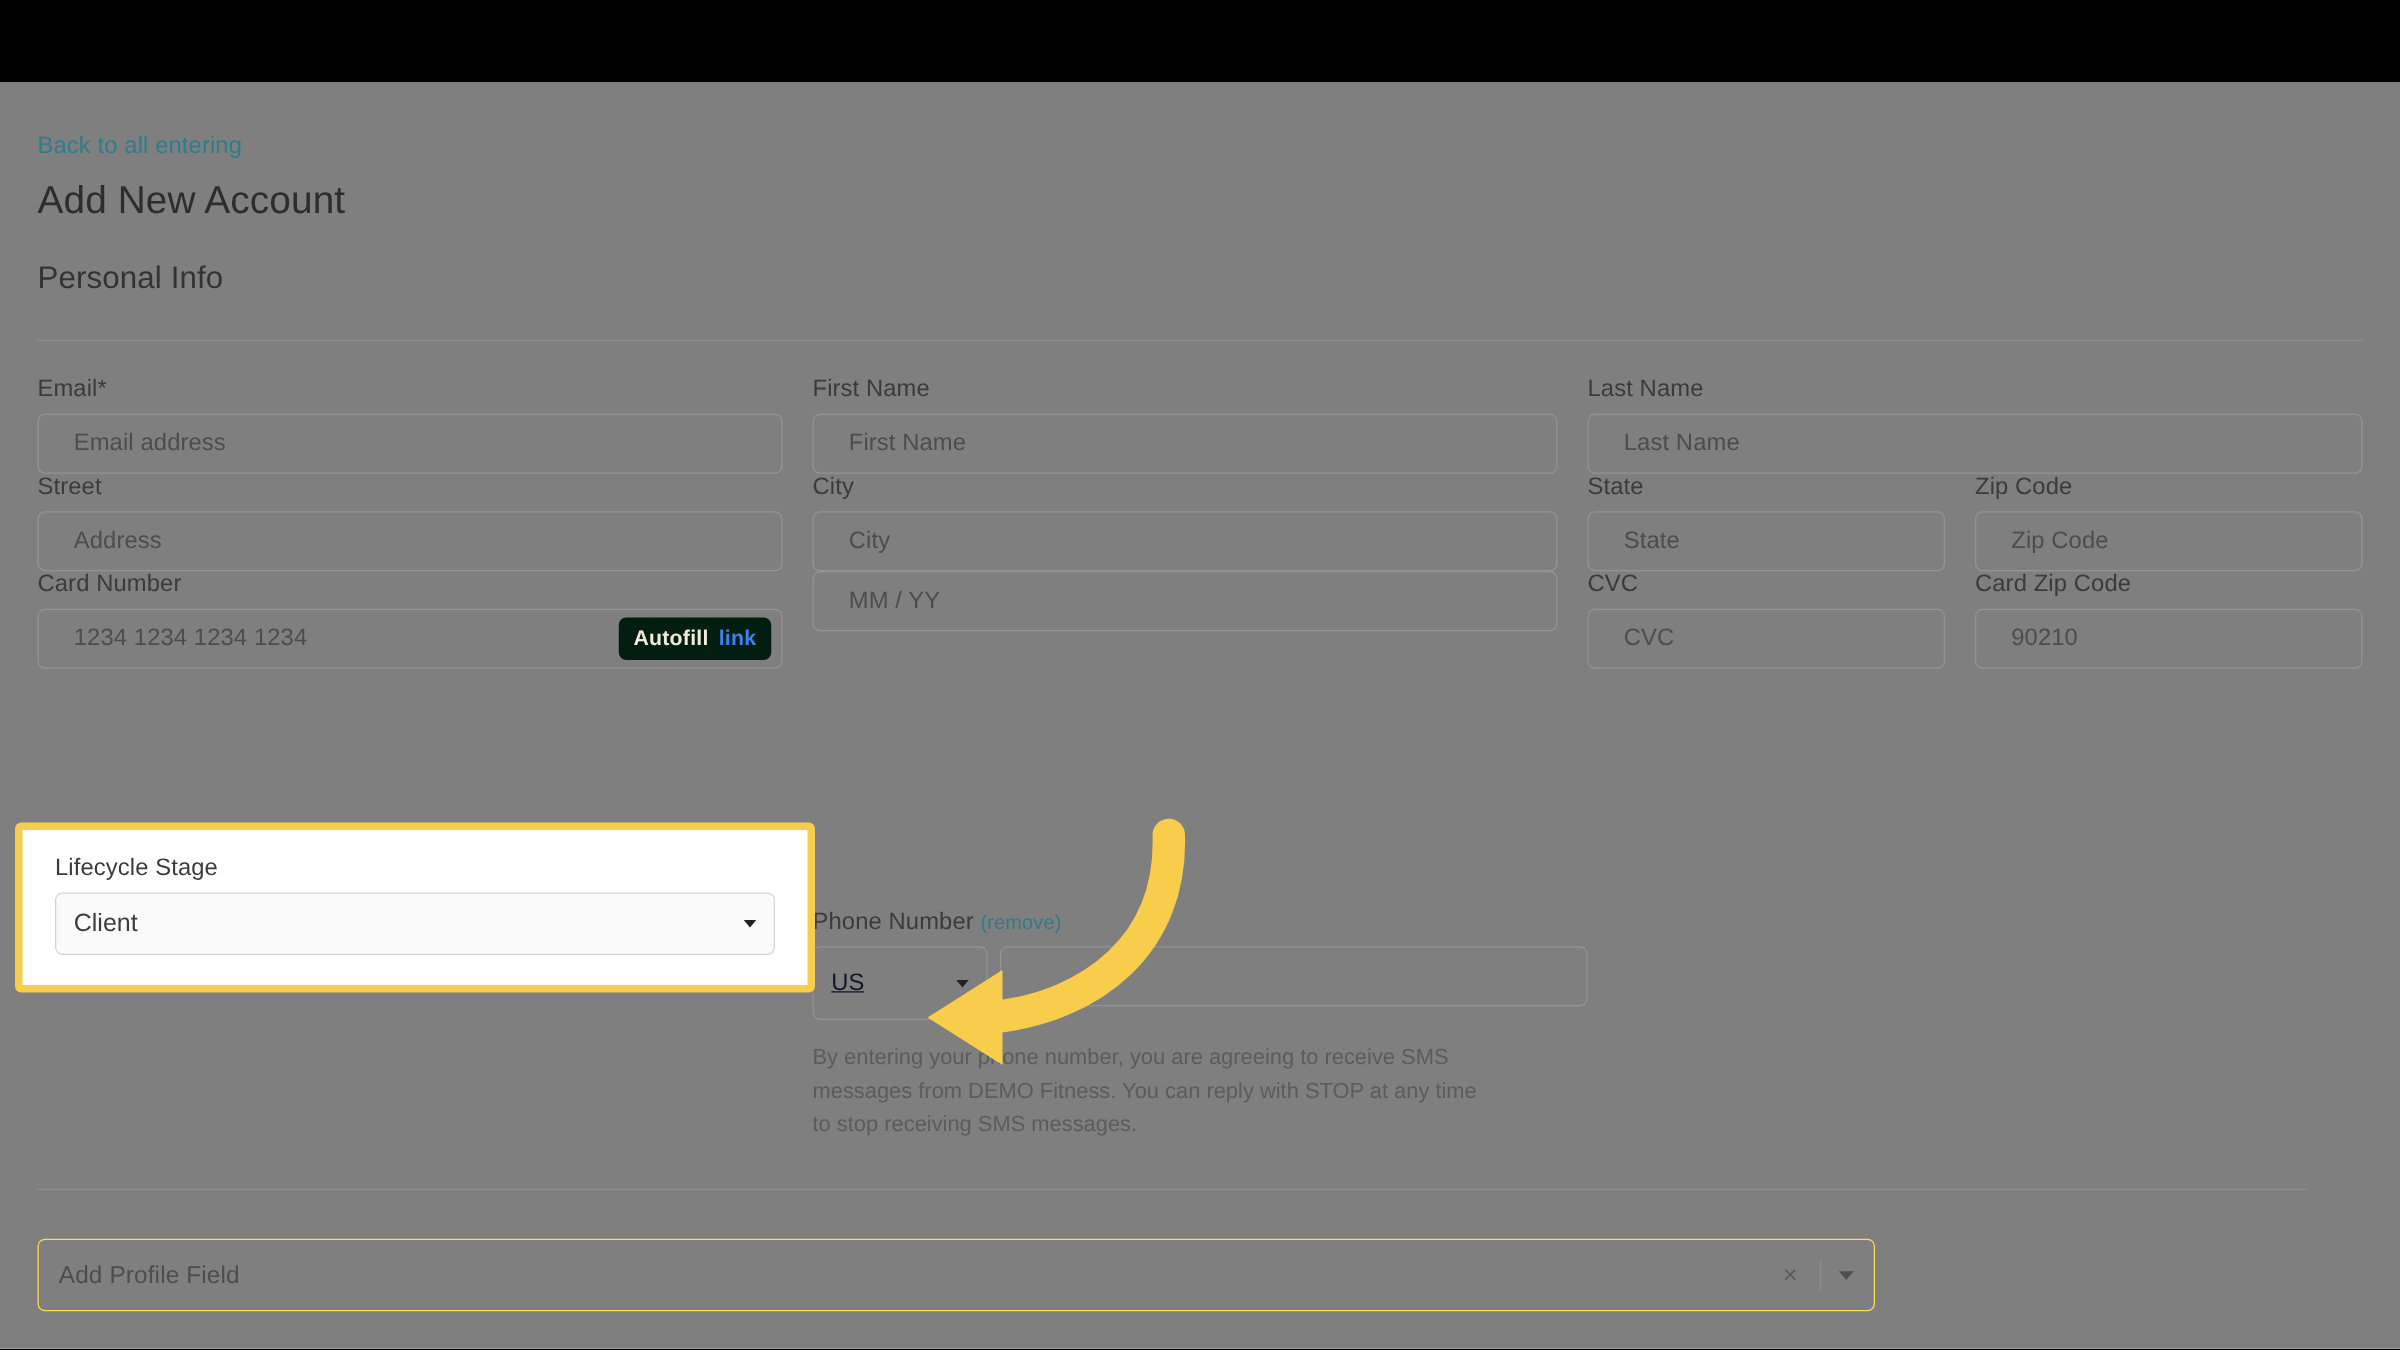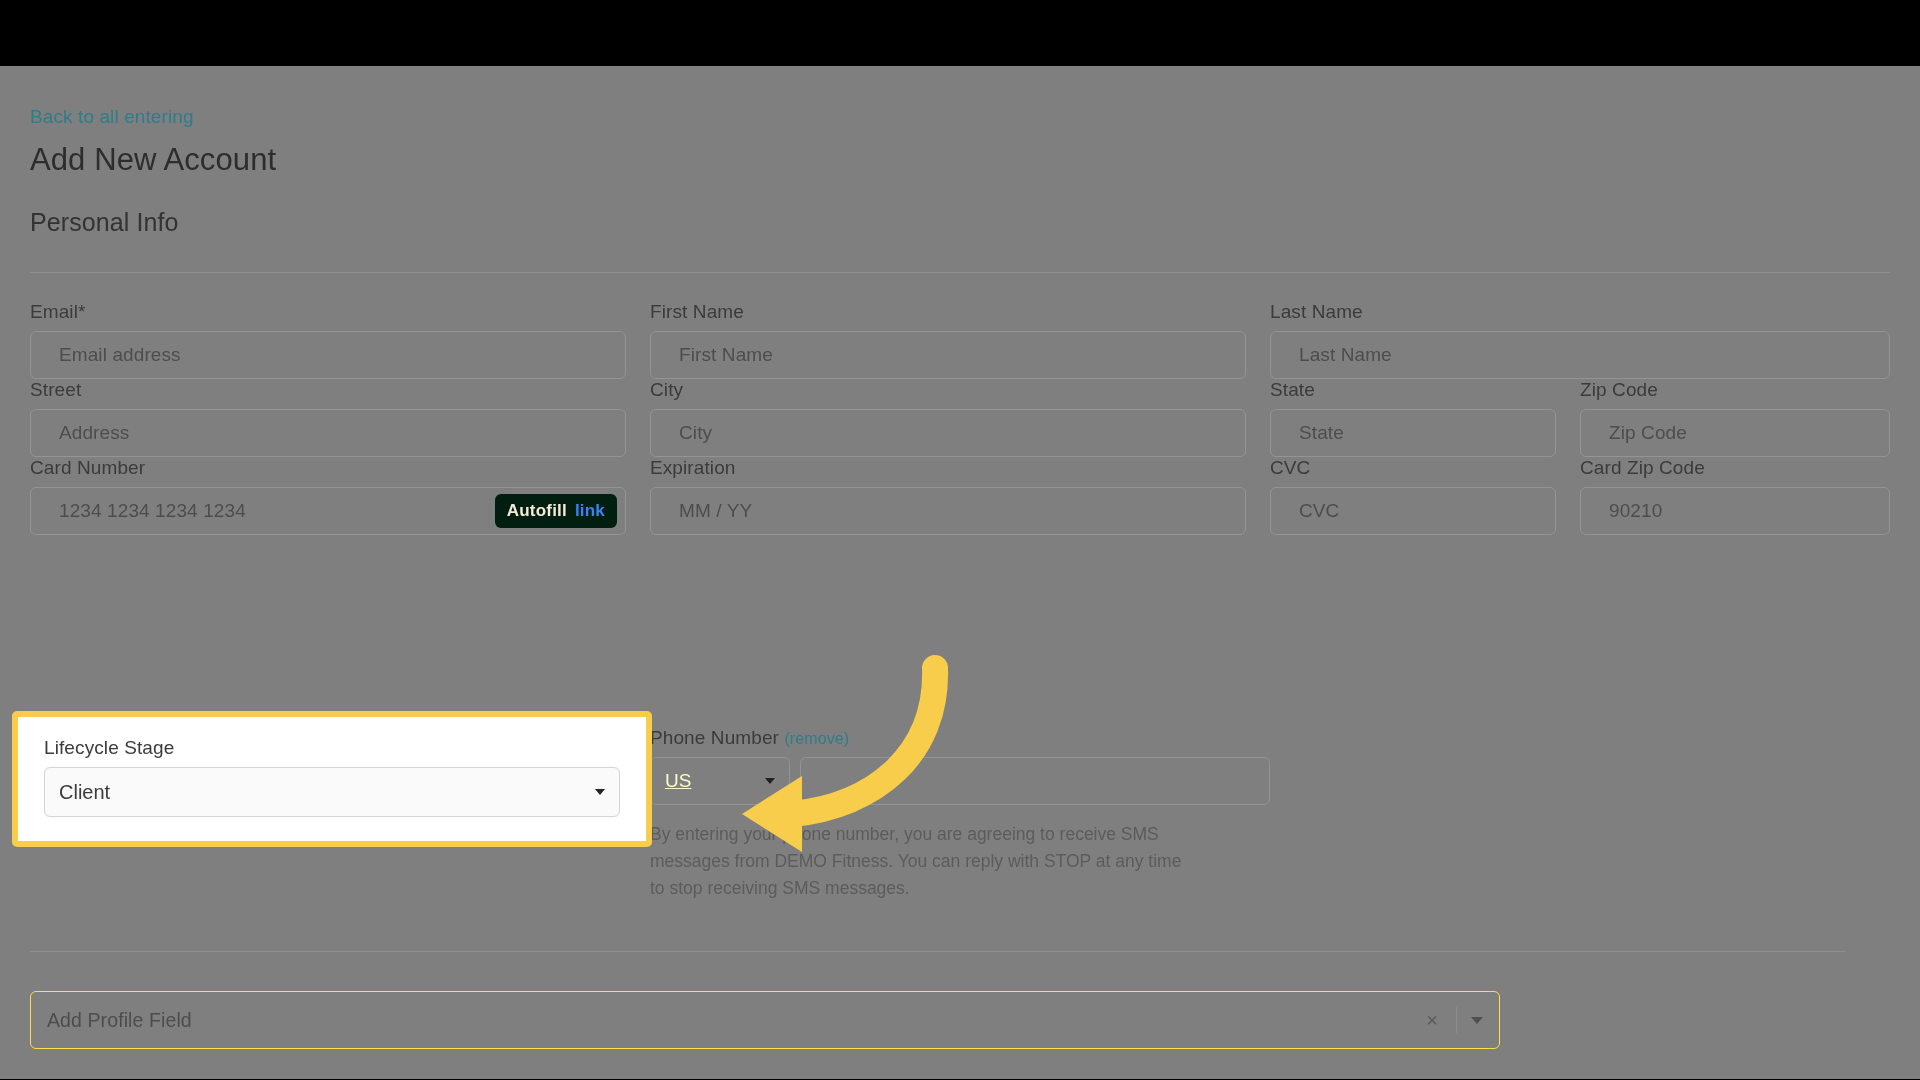--- a/index.html
+++ b/index.html
@@ -158,21 +158,21 @@
     color: #3b82f6;
     font-size: 17px;
     font-weight: bold;
     letter-spacing: .2px;
   }
 
   
   .highlight-wrap {
     position: absolute;
     left: -18px;
-    top: 645px;
+    top: 592px;
     width: 640px;
     border: 6px solid #f7cd4b;
     border-radius: 5px;
     background: #ffffff;
     padding: 20px 26px 24px 26px;
     z-index: 20;
   }
   .highlight-wrap .field-label { color: #3b3b3b; }
   .highlight-wrap .select {
     height: 50px;
@@ -198,29 +198,29 @@
   .phone-block {
     position: absolute;
     left: 620px;
     top: 630px;
     width: 620px;
     margin-top: 31px;
   }
   .phone-inputs { display: flex; gap: 10px; }
   .country-select {
     width: 140px;
-    height: 48px;
+    height: 59px;
     border: 1px solid #949494;
     border-radius: 6px;
     display: flex;
     align-items: center;
     justify-content: space-between;
     padding: 0 14px;
     font-size: 19px;
-    color: #fef9c3;
+    color: #0f172a;
     cursor: pointer;
     text-decoration: underline;
   }
   .phone-number-input {
     flex: 1;
     height: 48px;
     border: 1px solid #949494;
     border-radius: 6px;
     cursor: text;
   }
@@ -363,21 +363,20 @@
             <div class="field-label">Card Number</div>
             <div class="input">
               <span class="ph">1234 1234 1234 1234</span>
               <div class="autofill-badge">
                 <span class="af-text">Autofill</span>
                 <span class="af-link">link</span>
               </div>
             </div>
           </div>
           <div class="field w-exp">
-            <div class="field-label">Expiration</div>
             <div class="input">
               <span class="ph">MM / YY</span>
             </div>
           </div>
           <div class="field w-cvc">
             <div class="field-label">CVC</div>
             <div class="input">
               <span class="ph">CVC</span>
             </div>
           </div>

